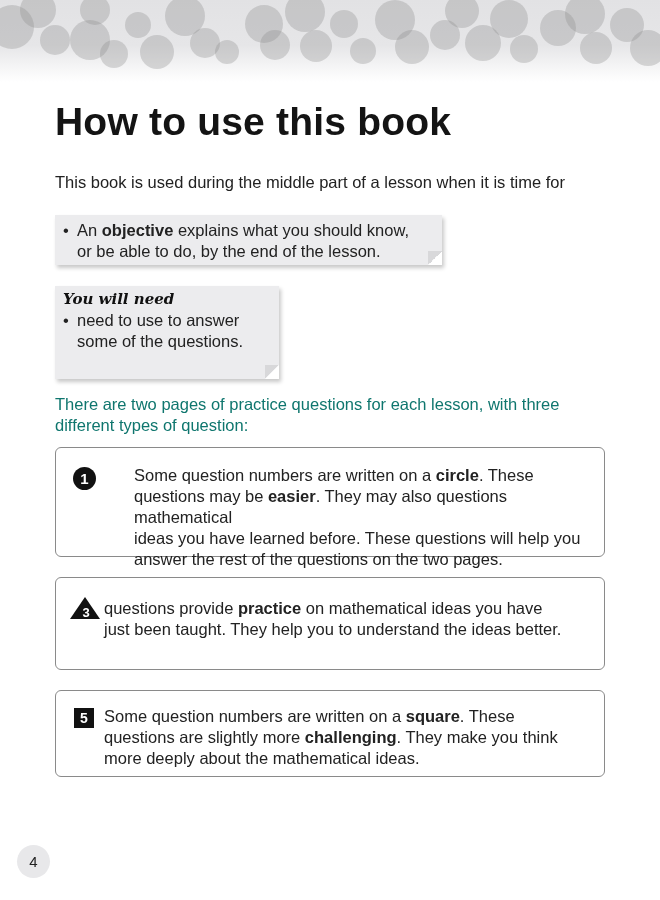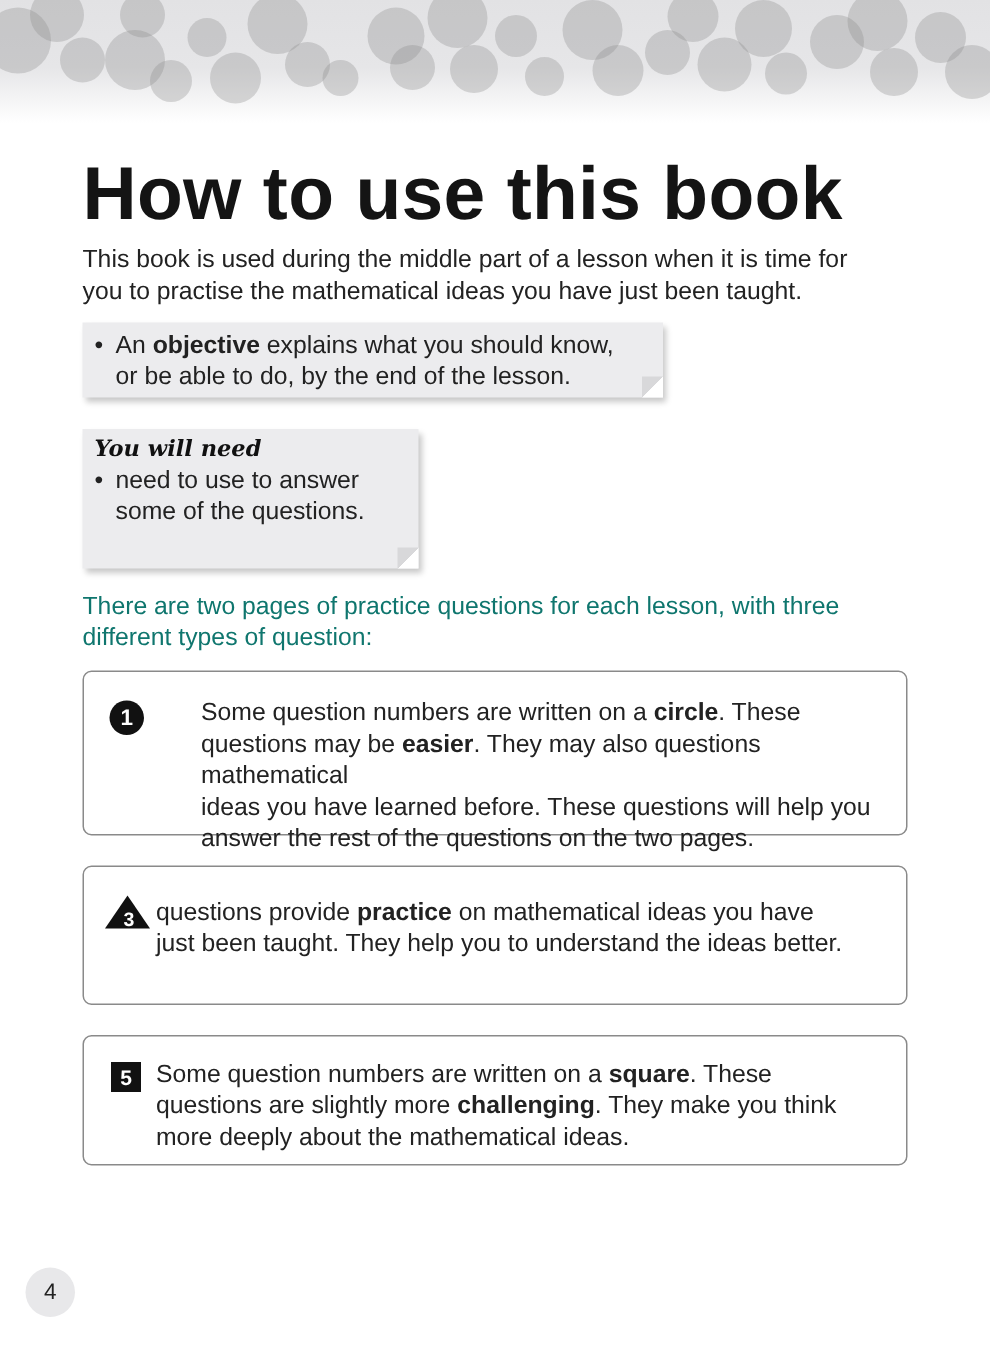--- a/index.html
+++ b/index.html
@@ -3,23 +3,23 @@
 <meta charset="utf-8">
 <style>
   * { box-sizing: border-box; margin: 0; padding: 0; }
   html, body { width: 660px; height: 900px; background: #ffffff; overflow: hidden; }
   body { position: relative; font-family: "Liberation Sans", sans-serif; color: #1a1a1a; }
 
   .banner { position: absolute; left: 0; top: 0; width: 660px; height: 82px;
     background: linear-gradient(#e2e2e4 0%, #e6e6e8 55%, #ffffff 100%); overflow: hidden; }
   .banner .bub { position: absolute; border-radius: 50%; background: rgba(140,140,140,0.32); }
 
-  .title { position: absolute; left: 55px; top: 100px; font-size: 50px; font-weight: bold; letter-spacing: 0.2px; color: #141414; }
+  .title { position: absolute; left: 55px; top: 100px; font-size: 39px; font-weight: bold; letter-spacing: 0.2px; color: #141414; }
 
-  .intro { position: absolute; left: 55px; top: 163px; width: 560px; font-size: 16.5px; line-height: 21px; color: #222; }
+  .intro { position: absolute; left: 55px; top: 172px; width: 560px; font-size: 16.5px; line-height: 21px; color: #222; }
 
   .note { position: absolute; background: #ececee; font-size: 16.5px; line-height: 21px; color: #222;
     box-shadow: 2px 3px 4px rgba(0,0,0,0.22); }
   .note::after { content: ""; position: absolute; right: 0; bottom: 0; width: 0; height: 0;
     border-style: solid; border-width: 0 0 14px 14px; border-color: transparent transparent #ffffff transparent; }
   .note::before { content: ""; position: absolute; right: 0; bottom: 0; width: 14px; height: 14px;
     background: linear-gradient(135deg, #d8d8da 50%, transparent 50%); z-index: 1; }
   .note-objective { left: 55px; top: 215px; width: 387px; height: 50px; padding: 5px 10px 0 8px; }
   .note-need { left: 55px; top: 286px; width: 224px; height: 93px; padding: 2px 10px 0 8px; }
   .need-heading { font-family: "DejaVu Serif", serif; font-weight: bold; font-style: italic; font-size: 15px; line-height: 22px; color: #111; }
@@ -80,21 +80,20 @@
   <div class="bub" style="left:565px;top:-6px;width:40px;height:40px"></div>
   <div class="bub" style="left:580px;top:32px;width:32px;height:32px"></div>
   <div class="bub" style="left:610px;top:8px;width:34px;height:34px"></div>
   <div class="bub" style="left:630px;top:30px;width:36px;height:36px"></div>
 </div>
 
 <h1 class="title">How to use this book</h1>
 
 <div class="intro">
   <div>This book is used during the middle part of a lesson when it is time for</div>
-  <div>you to practise the mathematical ideas you have just been taught.</div>
 </div>
 
 <div class="note note-objective">
   <div class="bullet-row">
     <span class="bullet">•</span>
     <div>
       <div><span>An </span><b>objective</b><span> explains what you should know,</span></div>
       <div>or be able to do, by the end of the lesson.</div>
     </div>
   </div>

